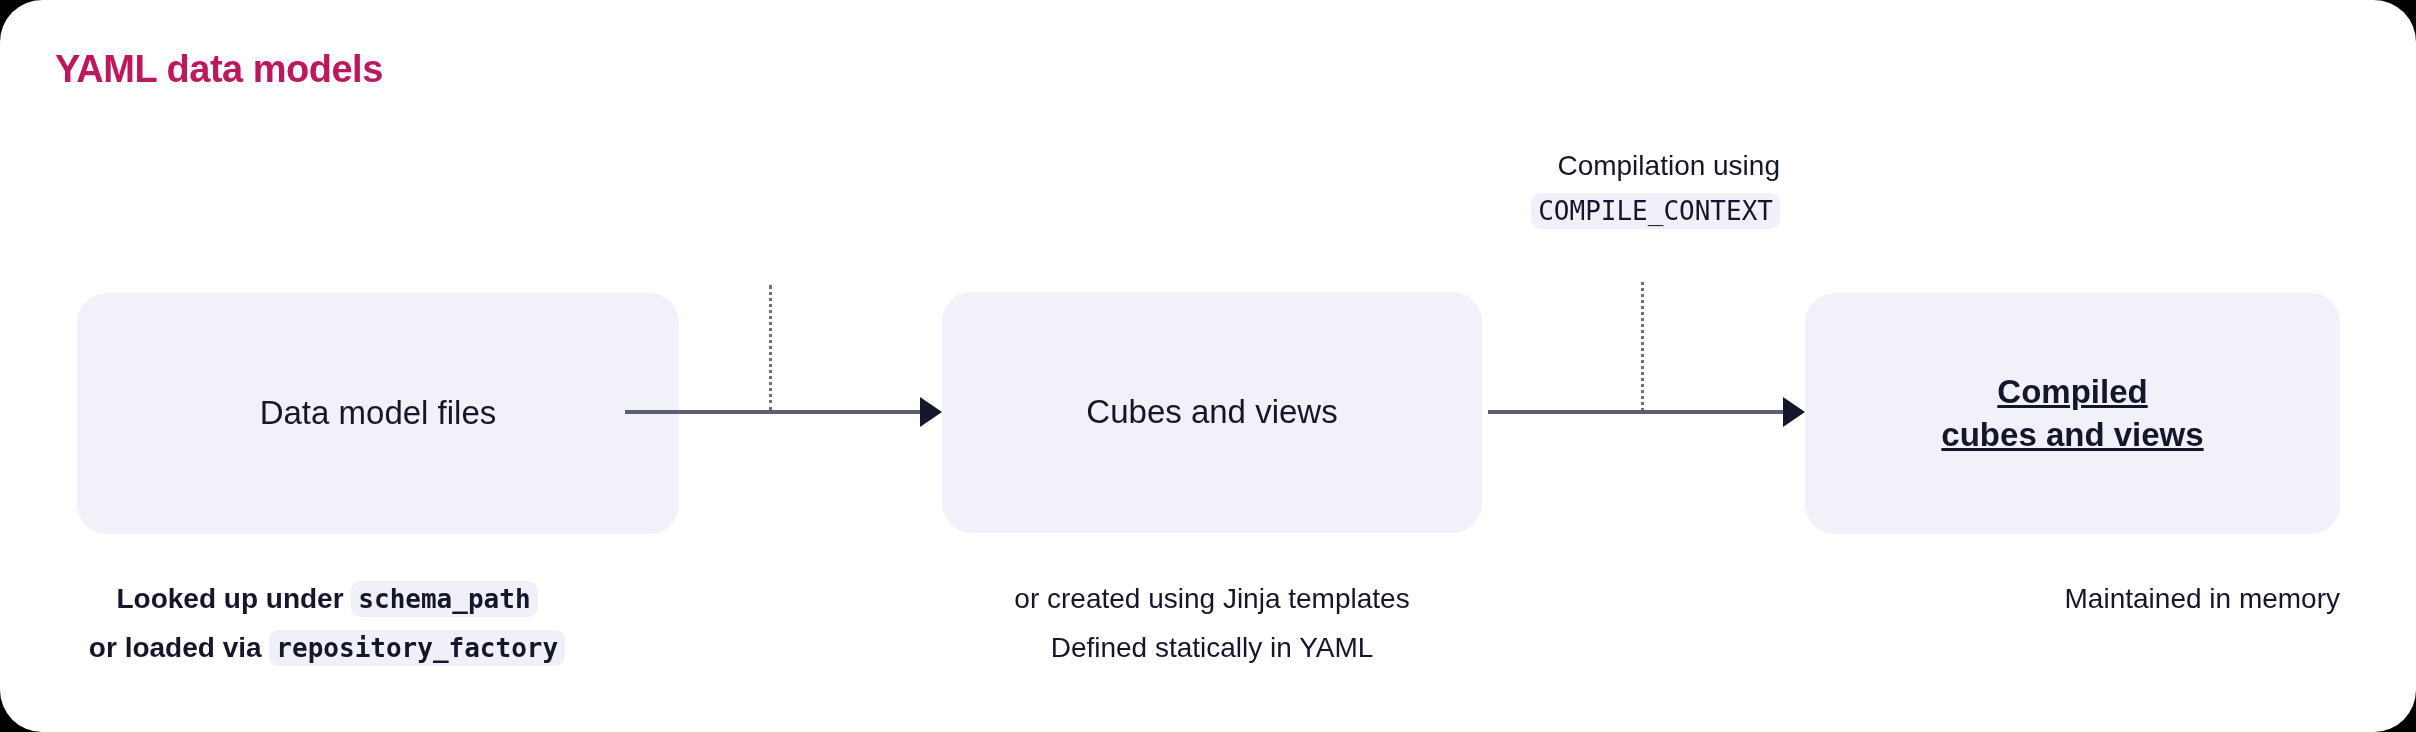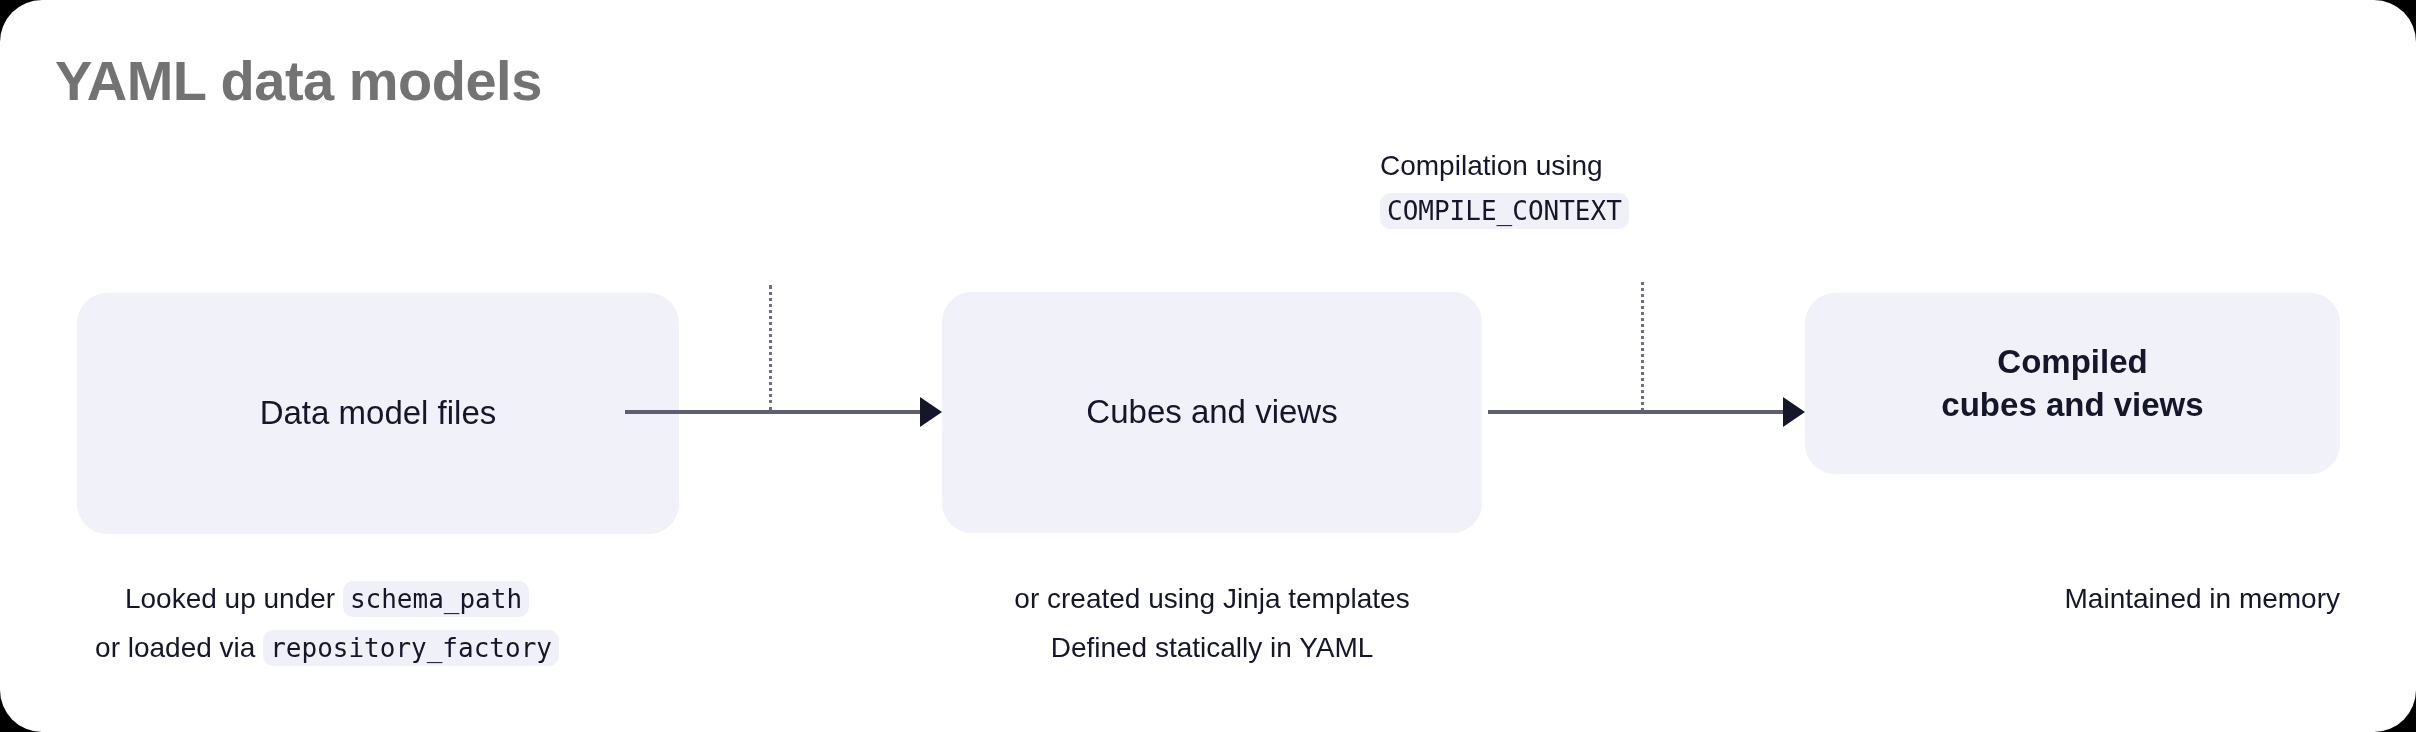--- a/index.html
+++ b/index.html
@@ -22,23 +22,23 @@
     height: 732px;
     background: #ffffff;
     border-radius: 42px;
     overflow: hidden;
   }
 
   #page-title {
     position: absolute;
     left: 55px;
     top: 48px;
-    font-size: 56px;
+    font-size: 38px;
     font-weight: bold;
-    color: #737373;
+    color: #be185d;
     letter-spacing: -0.5px;
     white-space: nowrap;
   }
 
   
   .node-box {
     position: absolute;
     background: #f1f1fa;
     border-radius: 30px;
     display: flex;
@@ -48,32 +48,32 @@
     color: #16162b;
     font-size: 33px;
     line-height: 1.28;
     font-weight: 400;
   }
   .node-box .node-label { display: block; }
   .node-box.bold-label { font-weight: 700; }
 
   #node-1 { left: 77px;   top: 293px; width: 602px; height: 241px; }
   #node-2 { left: 942px;  top: 292px; width: 540px; height: 241px; }
-  #node-3 { left: 1805px; top: 293px; width: 535px; height: 181px; }
+  #node-3 { left: 1805px; top: 293px; width: 535px; height: 241px; text-decoration: underline; }
 
   
   .node-caption {
     position: absolute;
     text-align: center;
     color: #16162b;
     font-size: 28px;
     line-height: 1.38;
     white-space: nowrap;
   }
-  #caption-1 { left: 27px;   top: 580px; width: 600px; }
+  #caption-1 { left: 27px;   top: 580px; width: 600px; font-weight: bold; }
   #caption-2 { left: 912px;  top: 580px; width: 600px; }
   #caption-3 { left: 1805px; top: 580px; width: 535px; text-align: right; }
 
   .caption-line { display: block; margin-bottom: 10px; }
   .caption-line:last-child { margin-bottom: 0; }
 
   code.code-chip {
     font-family: "DejaVu Sans Mono", monospace;
     background: #f0f0f9;
     border-radius: 10px;
@@ -109,21 +109,21 @@
   #connector-1 .arrow-line { width: 300px; }
   #connector-1 .arrow-head { left: 295px; }
 
   #connector-2 { left: 1488px; top: 397px; width: 320px; }
   #connector-2 .arrow-line { width: 300px; }
   #connector-2 .arrow-head { left: 295px; }
 
   
   .annotation {
     position: absolute;
-    text-align: left;
+    text-align: right;
     color: #16162b;
     font-size: 28px;
     line-height: 1.32;
     white-space: nowrap;
   }
   .annotation .ann-line { display: block; }
   .annotation .ann-line + .ann-line { margin-top: 8px; }
 
   .tick-line {
     position: absolute;

